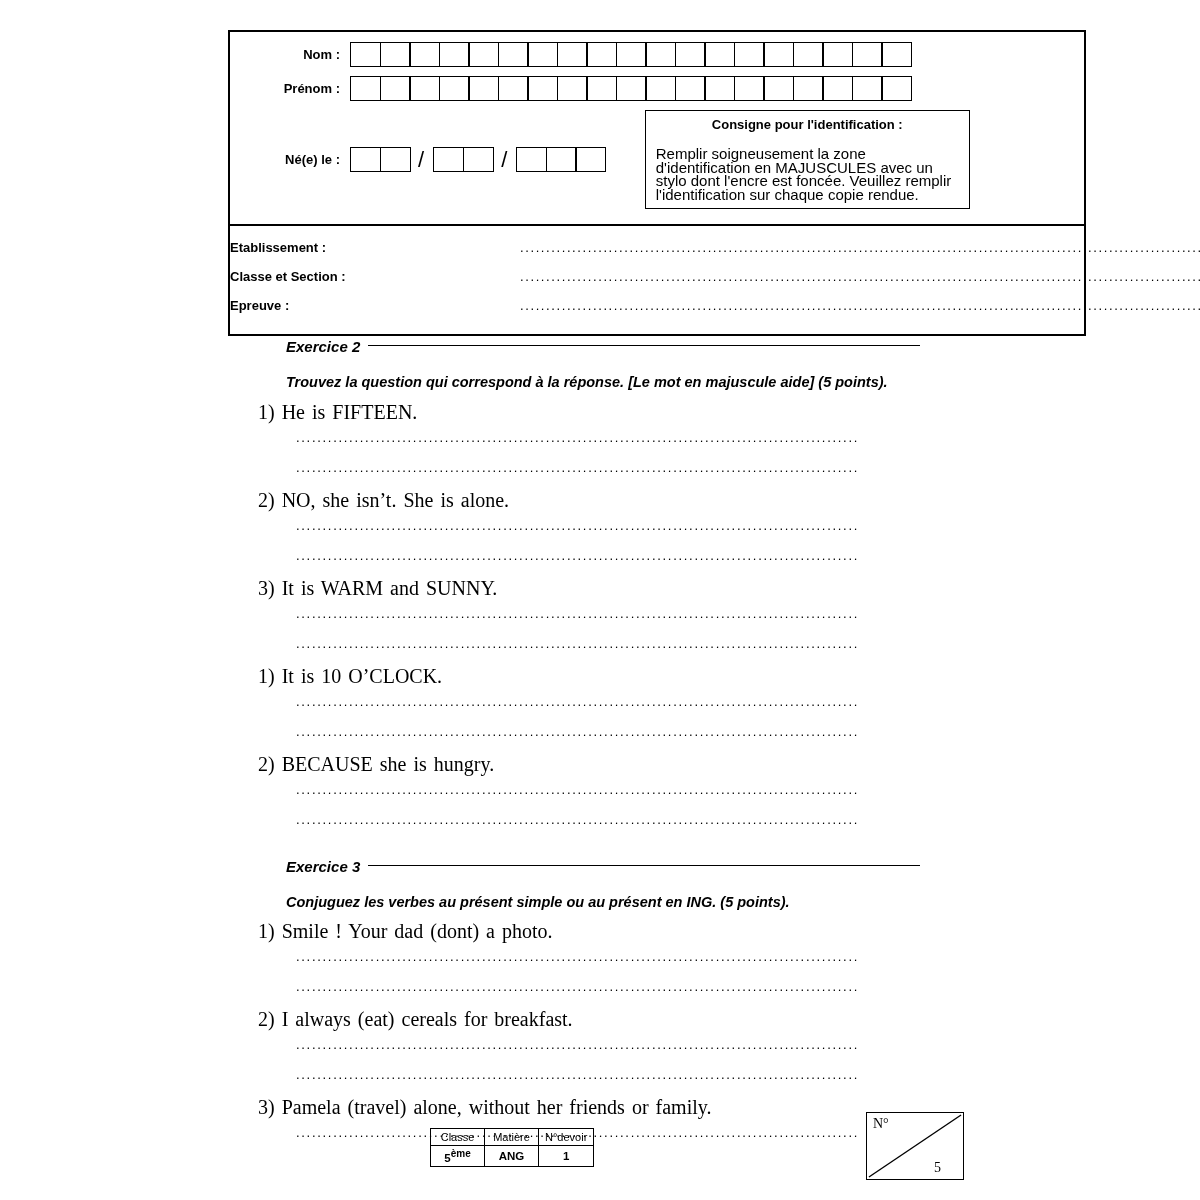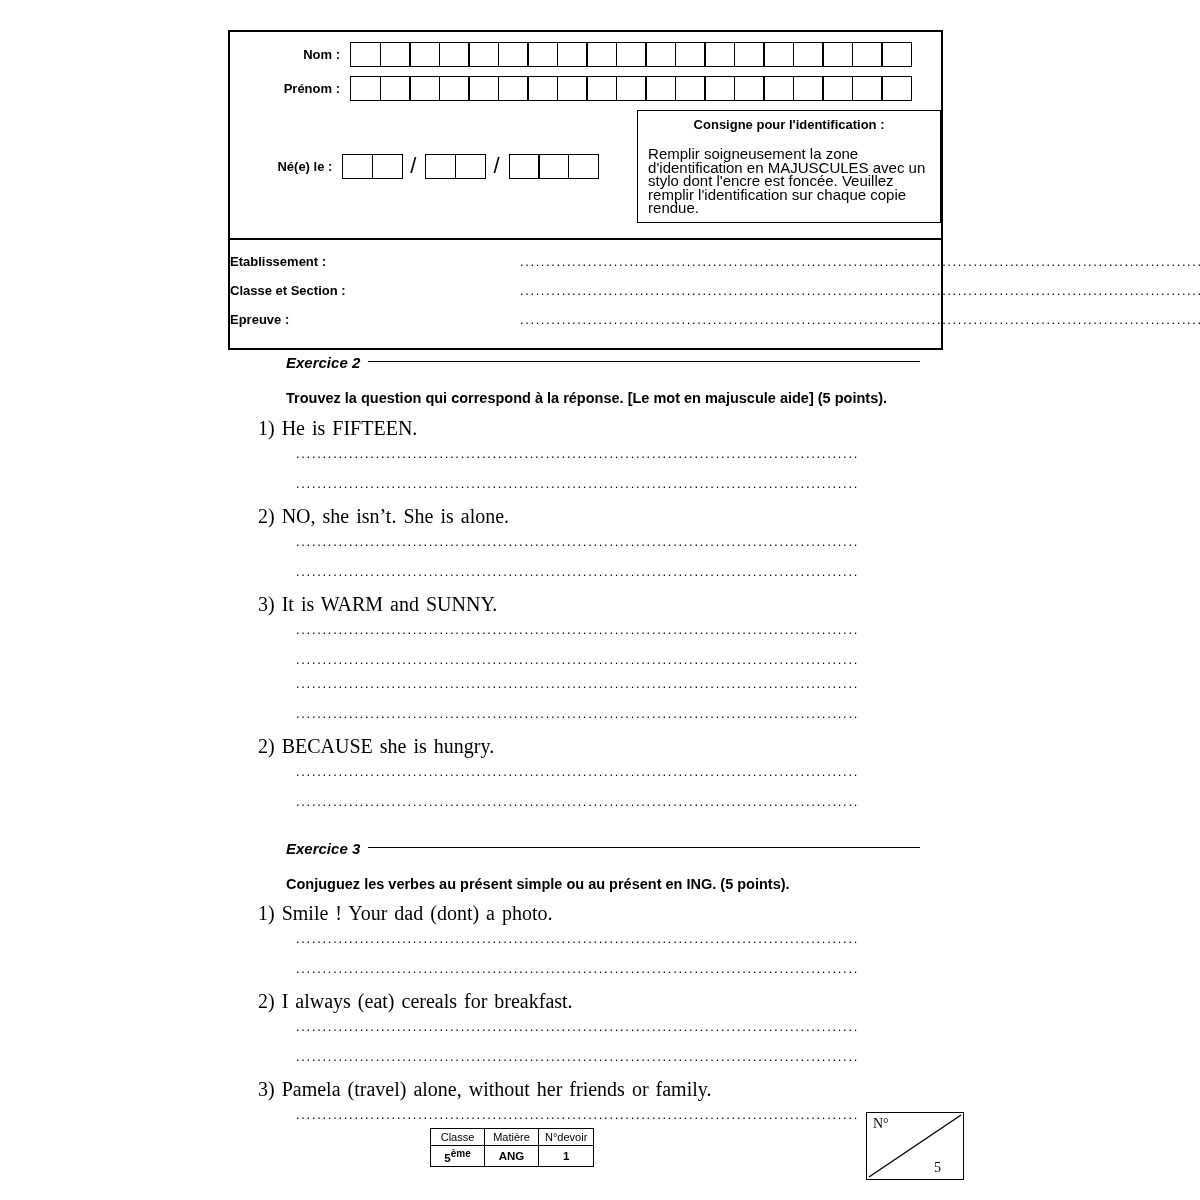--- a/index.html
+++ b/index.html
@@ -14,21 +14,21 @@
     color: #000;
     position: relative;
     overflow: hidden;
   }
 
   
   .id-box {
     position: absolute;
     left: 228px;
     top: 30px;
-    width: 715px;
+    width: 858px;
     border: 2px solid #000;
     box-sizing: border-box;
   }
   .id-top {
     padding: 10px 0 6px 0;
     border-bottom: 2px solid #000;
   }
   .field-row {
     display: flex;
     align-items: center;
@@ -110,21 +110,21 @@
     letter-spacing: 1.6px;
     font-size: 13px;
     margin-right: 26px;
     color: #000;
   }
 
   
   .sheet {
     position: absolute;
     left: 228px;
-    top: 346px;
+    top: 330px;
     width: 742px;
   }
   .ex-head {
     display: flex;
     align-items: center;
     margin-top: 8px;
     padding-left: 58px;
   }
   .ex-title {
     font-size: 15px;
@@ -135,20 +135,21 @@
   .ex-rule {
     flex: 1;
     height: 0;
     border-top: 1.3px solid #000;
     margin-left: 8px;
     margin-bottom: 2px;
     margin-right: 50px;
   }
   .ex-instr {
     font-size: 14.5px;
+    font-style: italic;
     font-weight: bold;
     padding-left: 58px;
     margin-top: 19px;
     margin-bottom: 10px;
   }
   .q {
     font-family: "Liberation Serif", serif;
     font-size: 20px;
     padding-left: 30px;
     margin-top: 11px;
@@ -342,20 +343,21 @@
       <div class="ansline second">........................................................................................................................................</div>
     </div>
 
     <div>
       <div class="q"><span>3)</span> <span>It  is  WARM  and  SUNNY.</span></div>
       <div class="ansline first">........................................................................................................................................</div>
       <div class="ansline second">........................................................................................................................................</div>
     </div>
 
     <div>
+      <div class="q"><span>1)</span> <span>It  is  10  O’CLOCK.</span></div>
       <div class="ansline first">........................................................................................................................................</div>
       <div class="ansline second">........................................................................................................................................</div>
     </div>
 
     <div>
       <div class="q"><span>2)</span> <span>BECAUSE  she  is  hungry.</span></div>
       <div class="ansline first">........................................................................................................................................</div>
       <div class="ansline second">........................................................................................................................................</div>
     </div>
   </div>

